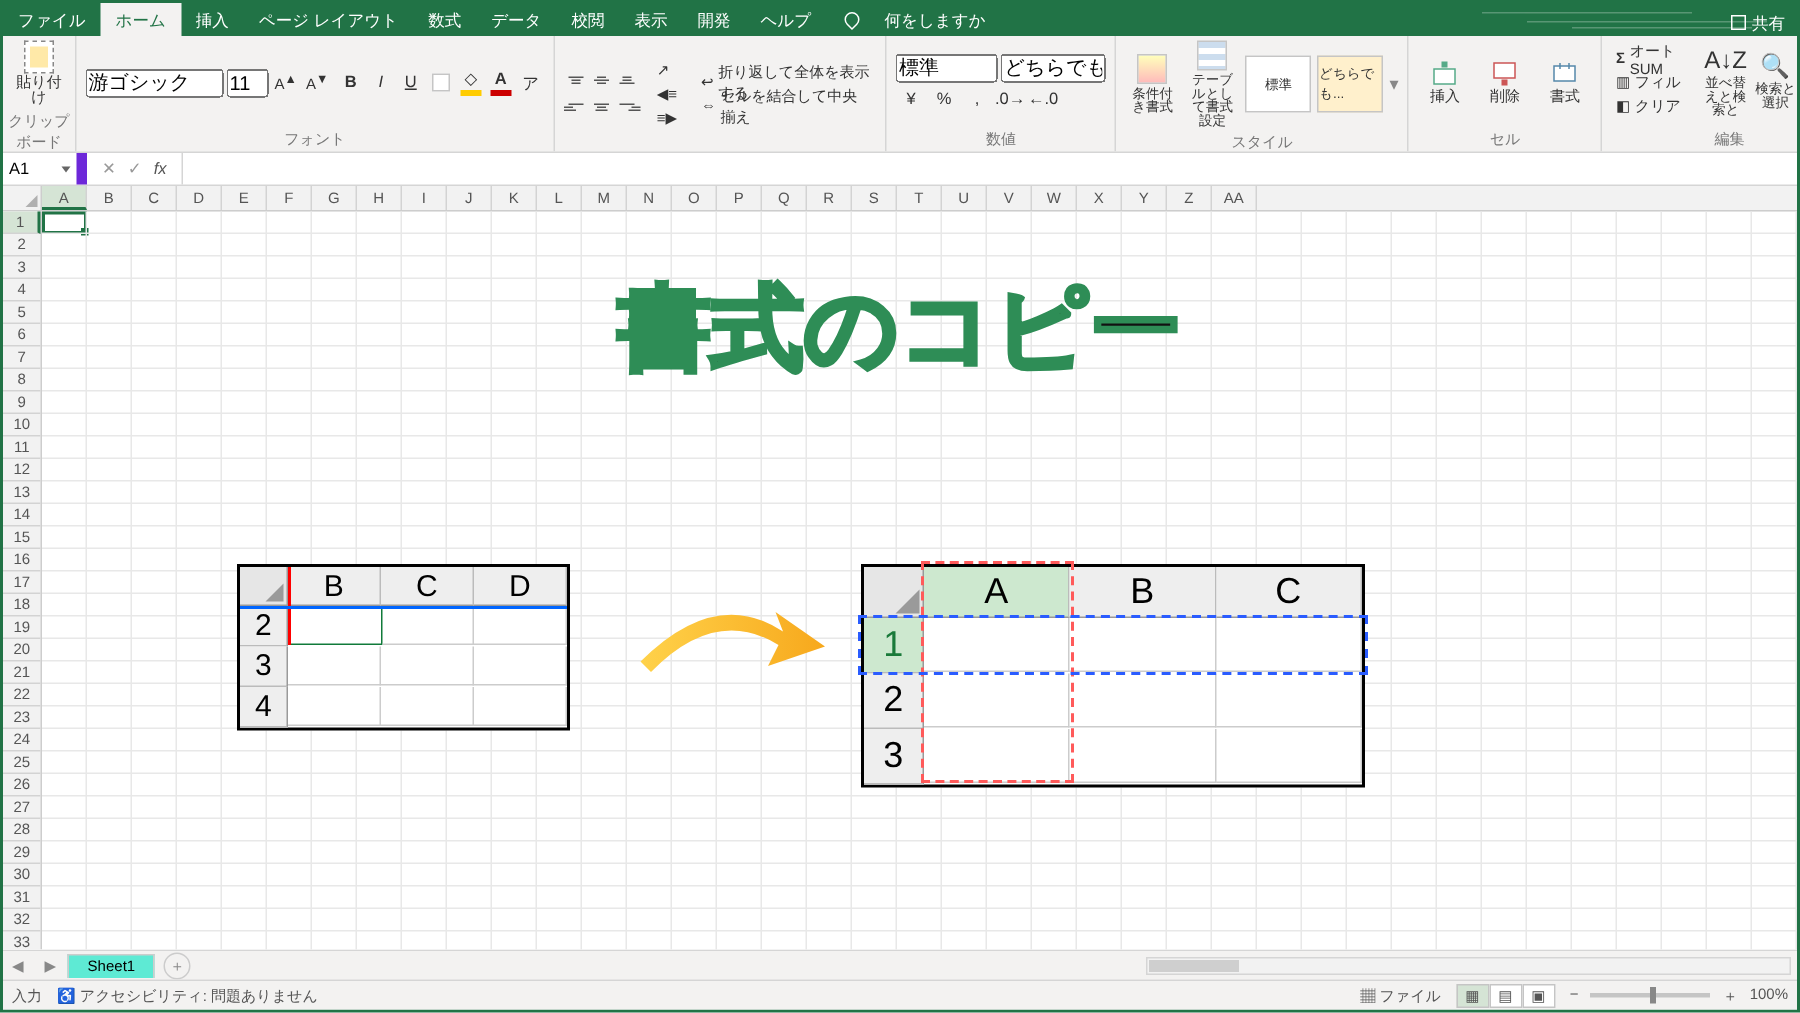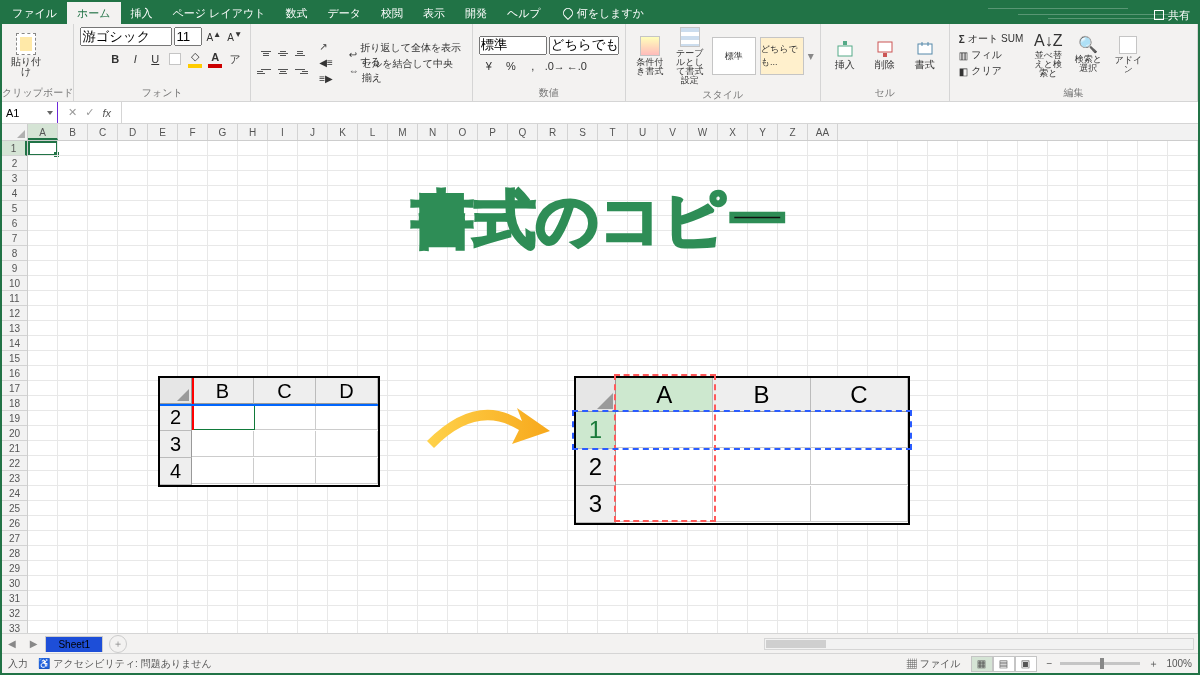--- a/index.html
+++ b/index.html
@@ -4,21 +4,21 @@
 <style>
 *{box-sizing:border-box;margin:0;padding:0;font-family:"Meiryo UI","Yu Gothic UI","Segoe UI",sans-serif;}
 html,body{width:1200px;height:675px;overflow:hidden;}
 body{background:#217346;position:relative;}
 .frame{position:absolute;top:2px;left:2px;right:2px;bottom:2px;background:#fff;display:flex;flex-direction:column;}
 
 
 .tabs{background:#217346;color:#fff;height:22px;display:flex;align-items:stretch;font-size:11px;}
 .tabs .tab{padding:4px 10px 0;cursor:pointer;}
 .tabs .tab.active{background:#f3f2f1;color:#217346;font-weight:500;}
-.tabs .tell{display:flex;align-items:center;gap:4px;padding:0 8px;margin-left:4px;}
+.tabs .tell{display:flex;align-items:center;gap:17px;padding:0 8px;margin-left:4px;}
 .tabs .tell .blb{width:10px;height:10px;border:1.2px solid #fff;border-radius:50% 50% 50% 0;transform:rotate(-45deg);}
 .tabs .spacer{flex:1}
 .tabs .share{padding:4px 8px 0;display:flex;align-items:center;gap:4px;}
 .share .ic{width:10px;height:10px;border:1px solid #fff;}
 
 
 .ribbon{background:#f3f2f1;border-bottom:1px solid #d5d5d5;display:flex;height:78px;font-size:10px;color:#333;overflow:hidden;}
 .grp{border-right:1px solid #d5d5d5;display:flex;flex-direction:column;}
 .gbody{flex:1;display:flex;align-items:center;padding:3px 6px;gap:4px;}
 .glbl{font-size:10px;text-align:center;color:#777;padding-bottom:1px;}
@@ -50,21 +50,21 @@
 .numfmt .sel{width:68px;}
 .numfmt .r2{display:flex;gap:2px;font-size:11px;}
 .numfmt .r2 .c{width:20px;height:18px;display:flex;align-items:center;justify-content:center;border:1px solid transparent;}
 .styles-box{display:flex;gap:4px;align-items:center;}
 .sbx{width:44px;height:38px;border:1px solid #c5c5c5;background:#fff;font-size:9px;display:flex;align-items:center;justify-content:center;}
 .cells .btn-lg svg{width:18px;height:18px;}
 .edit-stack .it{font-size:10px;}
 
 
 .fxbar{height:22px;display:flex;align-items:stretch;border-bottom:1px solid #d5d5d5;background:#fff;font-size:11px;}
-.nbox{width:56px;border-right:1px solid #6d28d9;display:flex;align-items:center;padding:0 4px;justify-content:space-between;}
+.nbox{width:56px;border-right:7px solid #6d28d9;display:flex;align-items:center;padding:0 4px;justify-content:space-between;}
 .nbox .dd{border-top:4px solid #666;border-left:3px solid transparent;border-right:3px solid transparent;}
 .fxbtns{display:flex;align-items:center;gap:8px;padding:0 10px;border-right:1px solid #d5d5d5;color:#999;}
 .fxbtns .fx{font-style:italic;color:#555;}
 .fxin{flex:1;padding:0 6px;display:flex;align-items:center;}
 
 
 .sheet{flex:1;position:relative;overflow:hidden;background:#fff;}
 .colhdr{position:absolute;top:0;left:26px;right:0;height:17px;display:flex;background:#f2f2f2;border-bottom:1px solid #cdcdcd;}
 .colhdr .ch{width:30px;border-right:1px solid #d3d3d3;text-align:center;font-size:10px;color:#555;line-height:17px;}
 .colhdr .ch.sel{background:#d5e4d5;border-bottom:2px solid #217346;}
@@ -101,21 +101,21 @@
 .bluln{position:absolute;height:2px;background:#06f;}
 .dashR{border:2.5px dashed #ff5a5a;position:absolute;}
 .dashB{border:2.5px dashed #2a5cff;position:absolute;}
 .ch.selg{background:#cde8cf!important;}
 .rh.selg{background:#cde8cf!important;color:#1a7a3a;}
 .arrow{position:absolute;}
 
 
 .shtabs{height:20px;border-top:1px solid #d5d5d5;background:#f3f2f1;display:flex;align-items:center;font-size:10px;gap:2px;}
 .shtabs .nav{padding:0 6px;color:#888;}
-.shtabs .st{background:#1d4ed8;border:1px solid #ccc;border-bottom:none;padding:2px 12px;}
+.shtabs .st{background:#5eead4;border:1px solid #ccc;border-bottom:none;padding:2px 12px;}
 .shtabs .plus{width:18px;height:18px;border:1px solid #ccc;border-radius:9px;display:flex;align-items:center;justify-content:center;color:#888;margin-left:4px;}
 .shtabs .spacer{flex:1}
 .scr{width:430px;height:12px;background:#f2f2f2;border:1px solid #d5d5d5;position:relative;margin-right:4px;}
 .scr .thumb{position:absolute;left:1px;top:1px;width:60px;height:8px;background:#cfcfcf;}
 
 
 .status{height:20px;background:#f3f2f1;border-top:1px solid #d5d5d5;display:flex;align-items:center;font-size:10px;color:#555;gap:10px;padding:0 6px;}
 .status .spacer{flex:1}
 .vbtns{display:flex;gap:0;}
 .vbtns .vb{width:22px;height:16px;border:1px solid #c5c5c5;background:#fff;display:flex;align-items:center;justify-content:center;}
@@ -166,21 +166,21 @@
       <div class="gbody">
         <div class="btn-lg">
           <div class="ic-clip"></div>
           <span>貼り付け</span>
         </div>
       </div>
       <div class="glbl">クリップボード</div>
     </div>
 
     <div class="grp">
-      <div class="gbody" style="flex-direction:column;align-items:flex-end;gap:4px;">
+      <div class="gbody" style="flex-direction:row;align-items:center;gap:4px;">
         <div class="fsel">
           <input class="sel fname" value="游ゴシック" style="">
           <input class="sel fsize" value="11" style="">
           <span class="aA">A<sup>▲</sup></span>
           <span class="aA">A<sup>▼</sup></span>
         </div>
         <div class="brow">
           <div class="b" style="font-weight:900">B</div>
           <div class="b" style="font-style:italic">I</div>
           <div class="b" style="text-decoration:underline">U</div>

